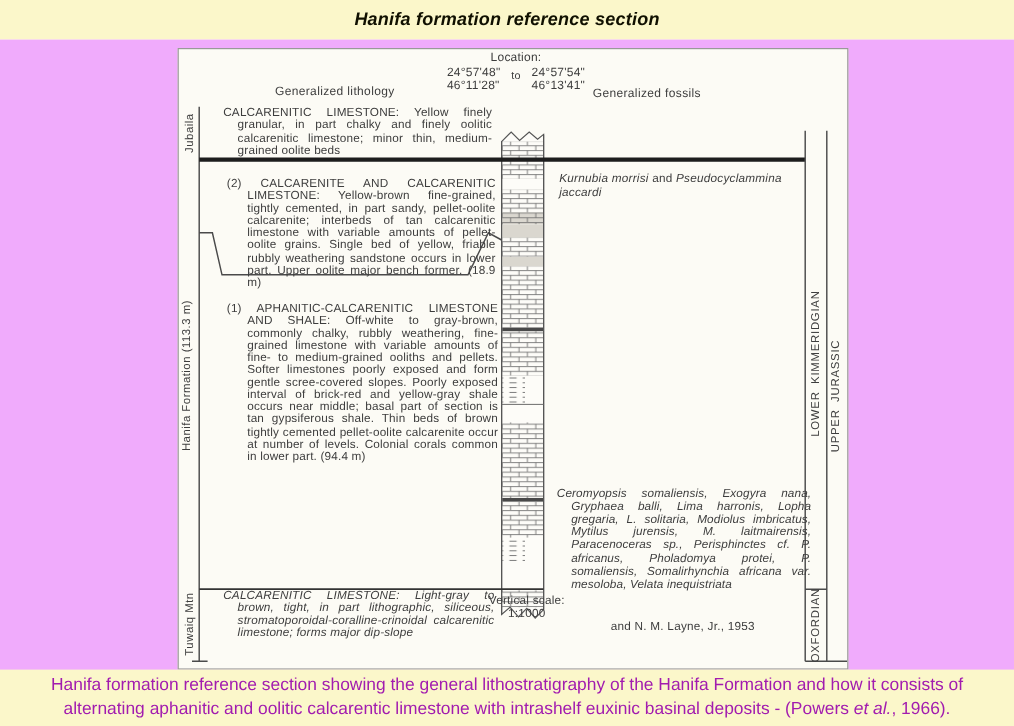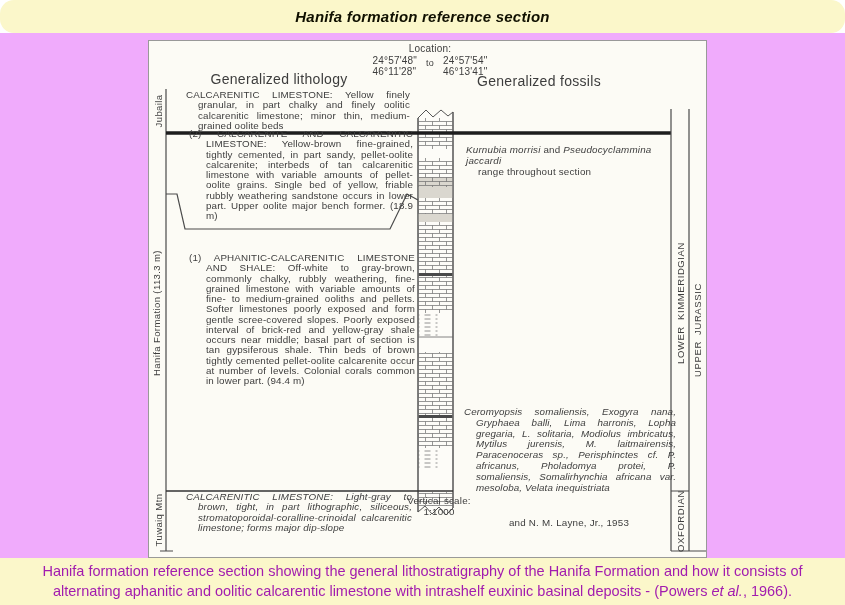--- a/index.html
+++ b/index.html
@@ -2,51 +2,51 @@
 <html><head>
 <meta charset="utf-8">
 <style>
   html,body{margin:0;padding:0;}
   body{
     width:845px;height:605px;overflow:hidden;background:#ffffff;
     font-family:"Liberation Sans", sans-serif;color:#3c3c3c;
     position:relative;
   }
   .titlebar{
-    height:33px;background:#FBF7CA;display:flex;align-items:center;justify-content:center;border-radius:14px;
+    height:33px;background:#FBF7CA;display:flex;align-items:center;justify-content:center;
   }
   .titlebar .title{
     font-size:15px;font-weight:bold;font-style:italic;color:#101000;letter-spacing:.2px;
   }
   .stage{position:relative;height:596px;background:#f0abfc;}
   .figure{
     position:absolute;left:148px;top:7px;width:559px;height:518px;
     background:#FCFBF5;border:1px solid #999;box-sizing:border-box;
   }
   .figure *{box-sizing:border-box;}
   .abs{position:absolute;}
   svg.overlay{position:absolute;left:0;top:0;width:557px;height:516px;}
 
   
   .scan{color:#3d3d3d;letter-spacing:.2px;}
   .loc-block{left:196px;top:2px;width:170px;text-align:center;font-size:10px;}
   .loc-row{display:flex;justify-content:center;align-items:center;gap:9px;margin-top:1px;}
   .loc-col{text-align:left;line-height:11px;white-space:nowrap;}
   .loc-to{font-size:9px;position:relative;top:-3px;}
 
-  .hdr{font-size:14px;text-align:center;letter-spacing:.3px;}
+  .hdr{font-size:10px;text-align:center;letter-spacing:.3px;}
   .hdr-lith{left:40px;top:30px;width:180px;}
   .hdr-foss{left:300px;top:32px;width:180px;}
 
   .unit{
     font-size:9.8px;line-height:10.25px;text-align:justify;
     padding-left:17px;text-indent:-17px;letter-spacing:.15px;
   }
   .unit-jubaila{left:37px;top:49px;width:224px;padding-left:12px;text-indent:-12px;}
-  .unit-2{left:40px;top:88px;width:224px;}
+  .unit-2{left:40px;top:108px;width:224px;}
   .unit-1{left:40px;top:212px;width:226px;}
   .unit-tuwaiq{left:37px;top:451px;width:226px;padding-left:12px;text-indent:-12px;font-style:italic;}
 
   .fossil-a{left:317px;top:103px;width:215px;font-size:9.8px;line-height:11px;}
   .fossil-a .ind{padding-left:12px;}
   .fossil-b{
     left:315px;top:366px;width:212px;font-size:9.8px;line-height:10.8px;
     font-style:italic;text-align:justify;padding-left:12px;text-indent:-12px;letter-spacing:.1px;
   }
   .vscale{left:248px;top:454px;width:84px;text-align:center;font-size:9.8px;line-height:11px;}
@@ -144,21 +144,20 @@
 
     <div class="abs scan unit unit-jubaila">CALCARENITIC LIMESTONE: Yellow finely granular, in part chalky and finely oolitic calcarenitic limestone; minor thin, medium-grained oolite beds</div>
     <div class="abs scan unit unit-2">(2) CALCARENITE AND CALCARENITIC LIMESTONE: Yellow-brown fine-grained, tightly cemented, in part sandy, pellet-oolite calcarenite; interbeds of tan calcarenitic limestone with variable amounts of pellet-oolite grains.  Single bed of yellow, friable rubbly weathering sandstone occurs in lower part.  Upper oolite major bench former.  (18.9 m)</div>
     <div class="abs scan unit unit-1">(1) APHANITIC-CALCARENITIC LIMESTONE AND SHALE: Off-white to gray-brown, commonly chalky, rubbly weathering, fine-grained limestone with variable amounts of fine- to medium-grained ooliths and pellets.  Softer limestones poorly exposed and form gentle scree-covered slopes.  Poorly exposed interval of brick-red and yellow-gray shale occurs near middle; basal part of section is tan gypsiferous shale.  Thin beds of brown tightly cemented pellet-oolite calcarenite occur at number of levels.  Colonial corals common in lower part.  (94.4 m)</div>
     <div class="abs scan unit unit-tuwaiq">CALCARENITIC LIMESTONE: Light-gray to brown, tight, in part lithographic, siliceous, stromatoporoidal-coralline-crinoidal calcarenitic limestone; forms major dip-slope</div>
 
     <div class="abs scan fossil-a">
       <div>
         <i>Kurnubia morrisi</i><span> and </span><i>Pseudocyclammina jaccardi</i>
       </div>
-      <div class="ind">range throughout section</div>
     </div>
     <div class="abs scan fossil-b">Ceromyopsis somaliensis, Exogyra nana, Gryphaea balli, Lima harronis, Lopha gregaria, L. solitaria, Modiolus imbricatus, Mytilus jurensis, M. laitmairensis, Paracenoceras sp., Perisphinctes cf. P. africanus, Pholadomya protei, P. somaliensis, Somalirhynchia africana var. mesoloba, Velata inequistriata</div>
 
     <div class="abs scan vscale">
       <div>Vertical scale:</div>
       <div>1:1000</div>
     </div>
     <div class="abs scan attrib">
       <div>and N. M. Layne, Jr., 1953</div>
     </div>

